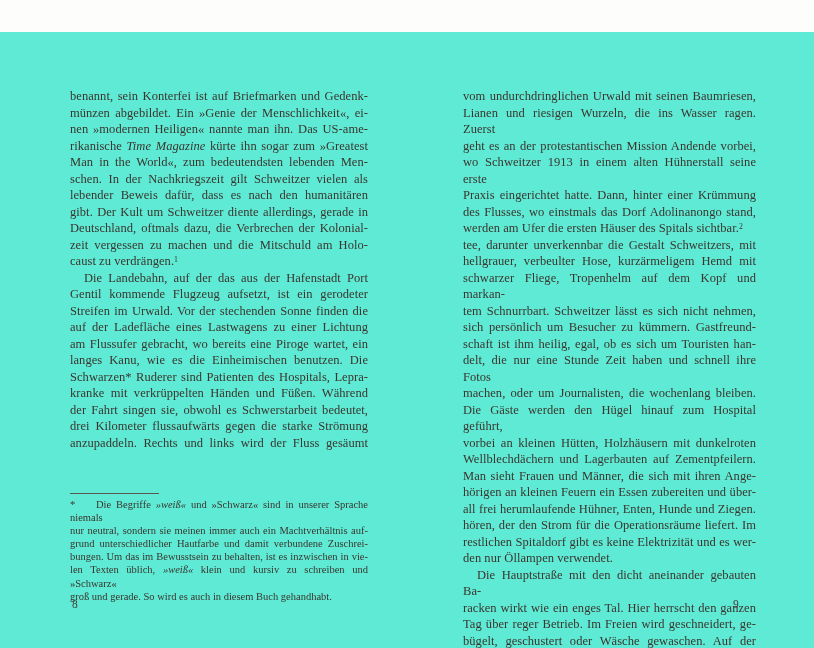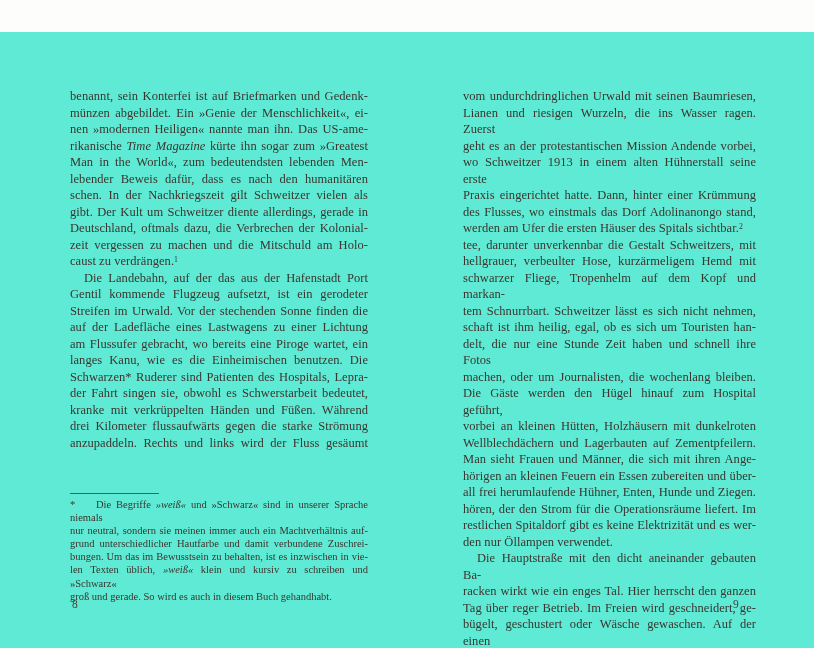--- a/index.html
+++ b/index.html
@@ -41,35 +41,35 @@
 
 <div class="spread">
 
   <div class="page-left">
     <div class="bodycol bodycol-left">
         <div class="line full"><span>benannt, sein Konterfei ist auf Briefmarken und Gedenk-</span></div>
         <div class="line full"><span>münzen abgebildet. Ein »Genie der Menschlichkeit«, ei-</span></div>
         <div class="line full"><span>nen »modernen Heiligen« nannte man ihn. Das US-ame-</span></div>
         <div class="line full"><span>rikanische </span><i>Time Magazine</i><span> kürte ihn sogar zum »Greatest</span></div>
         <div class="line full"><span>Man in the World«, zum bedeutendsten lebenden Men-</span></div>
+        <div class="line full"><span>schen. In der Nachkriegszeit gilt Schweitzer vielen als</span></div>
         <div class="line full"><span>lebender Beweis dafür, dass es nach den humanitären</span></div>
-        <div class="line full"><span>schen. In der Nachkriegszeit gilt Schweitzer vielen als</span></div>
         <div class="line full"><span>gibt. Der Kult um Schweitzer diente allerdings, gerade in</span></div>
         <div class="line full"><span>Deutschland, oftmals dazu, die Verbrechen der Kolonial-</span></div>
         <div class="line full"><span>zeit vergessen zu machen und die Mitschuld am Holo-</span></div>
         <div class="line"><span>caust zu verdrängen.</span><sup>1</sup></div>
         <div class="line full ind"><span>Die Landebahn, auf der das aus der Hafenstadt Port</span></div>
         <div class="line full"><span>Gentil kommende Flugzeug aufsetzt, ist ein gerodeter</span></div>
         <div class="line full"><span>Streifen im Urwald. Vor der stechenden Sonne finden die</span></div>
         <div class="line full"><span>auf der Ladefläche eines Lastwagens zu einer Lichtung</span></div>
         <div class="line full"><span>am Flussufer gebracht, wo bereits eine Piroge wartet, ein</span></div>
         <div class="line full"><span>langes Kanu, wie es die Einheimischen benutzen. Die</span></div>
         <div class="line full"><span>Schwarzen* Ruderer sind Patienten des Hospitals, Lepra-</span></div>
+        <div class="line full"><span>kranke mit verkrüppelten Händen und Füßen. Während</span></div>
         <div class="line full"><span>der Fahrt singen sie, obwohl es Schwerstarbeit bedeutet,</span></div>
-        <div class="line full"><span>kranke mit verkrüppelten Händen und Füßen. Während</span></div>
         <div class="line full"><span>drei Kilometer flussaufwärts gegen die starke Strömung</span></div>
         <div class="line full"><span>anzupaddeln. Rechts und links wird der Fluss gesäumt</span></div>
       </div>
     <div class="fnrule"></div>
     <div class="footnote">
         <div class="line full"><span class="fnmark">*</span><span>Die Begriffe </span><i>»weiß«</i><span> und »Schwarz« sind in unserer Sprache niemals</span></div>
         <div class="line full"><span>nur neutral, sondern sie meinen immer auch ein Machtverhältnis auf-</span></div>
         <div class="line full"><span>grund unterschiedlicher Hautfarbe und damit verbundene Zuschrei-</span></div>
         <div class="line full"><span>bungen. Um das im Bewusstsein zu behalten, ist es inzwischen in vie-</span></div>
         <div class="line full"><span>len Texten üblich, </span><i>»weiß«</i><span> klein und kursiv zu schreiben und »Schwarz«</span></div>
@@ -84,20 +84,21 @@
         <div class="line full"><span>Lianen und riesigen Wurzeln, die ins Wasser ragen. Zuerst</span></div>
         <div class="line full"><span>geht es an der protestantischen Mission Andende vorbei,</span></div>
         <div class="line full"><span>wo Schweitzer 1913 in einem alten Hühnerstall seine erste</span></div>
         <div class="line full"><span>Praxis eingerichtet hatte. Dann, hinter einer Krümmung</span></div>
         <div class="line full"><span>des Flusses, wo einstmals das Dorf Adolinanongo stand,</span></div>
         <div class="line"><span>werden am Ufer die ersten Häuser des Spitals sichtbar.</span><sup>2</sup></div>
         <div class="line full"><span>tee, darunter unverkennbar die Gestalt Schweitzers, mit</span></div>
         <div class="line full"><span>hellgrauer, verbeulter Hose, kurzärmeligem Hemd mit</span></div>
         <div class="line full"><span>schwarzer Fliege, Tropenhelm auf dem Kopf und markan-</span></div>
         <div class="line full"><span>tem Schnurrbart. Schweitzer lässt es sich nicht nehmen,</span></div>
+        <div class="line full"><span>sich persönlich um Besucher zu kümmern. Gastfreund-</span></div>
         <div class="line full"><span>schaft ist ihm heilig, egal, ob es sich um Touristen han-</span></div>
         <div class="line full"><span>delt, die nur eine Stunde Zeit haben und schnell ihre Fotos</span></div>
         <div class="line full"><span>machen, oder um Journalisten, die wochenlang bleiben.</span></div>
         <div class="line full"><span>Die Gäste werden den Hügel hinauf zum Hospital geführt,</span></div>
         <div class="line full"><span>vorbei an kleinen Hütten, Holzhäusern mit dunkelroten</span></div>
         <div class="line full"><span>Wellblechdächern und Lagerbauten auf Zementpfeilern.</span></div>
         <div class="line full"><span>Man sieht Frauen und Männer, die sich mit ihren Ange-</span></div>
         <div class="line full"><span>hörigen an kleinen Feuern ein Essen zubereiten und über-</span></div>
         <div class="line full"><span>all frei herumlaufende Hühner, Enten, Hunde und Ziegen.</span></div>
         <div class="line full"><span>hören, der den Strom für die Operationsräume liefert. Im</span></div>

